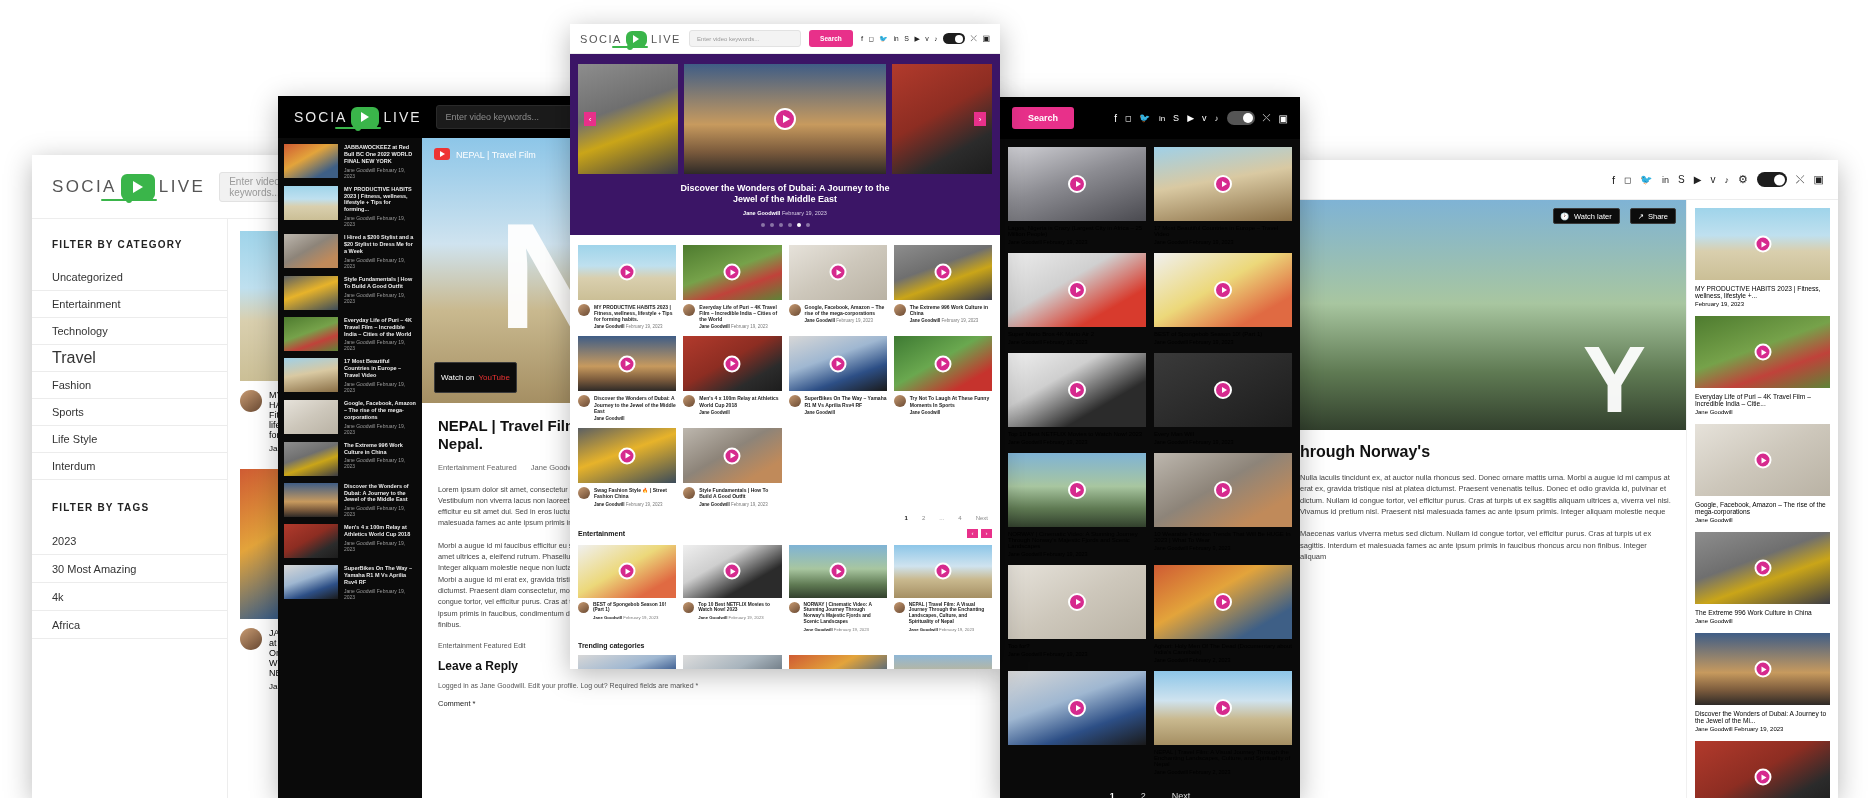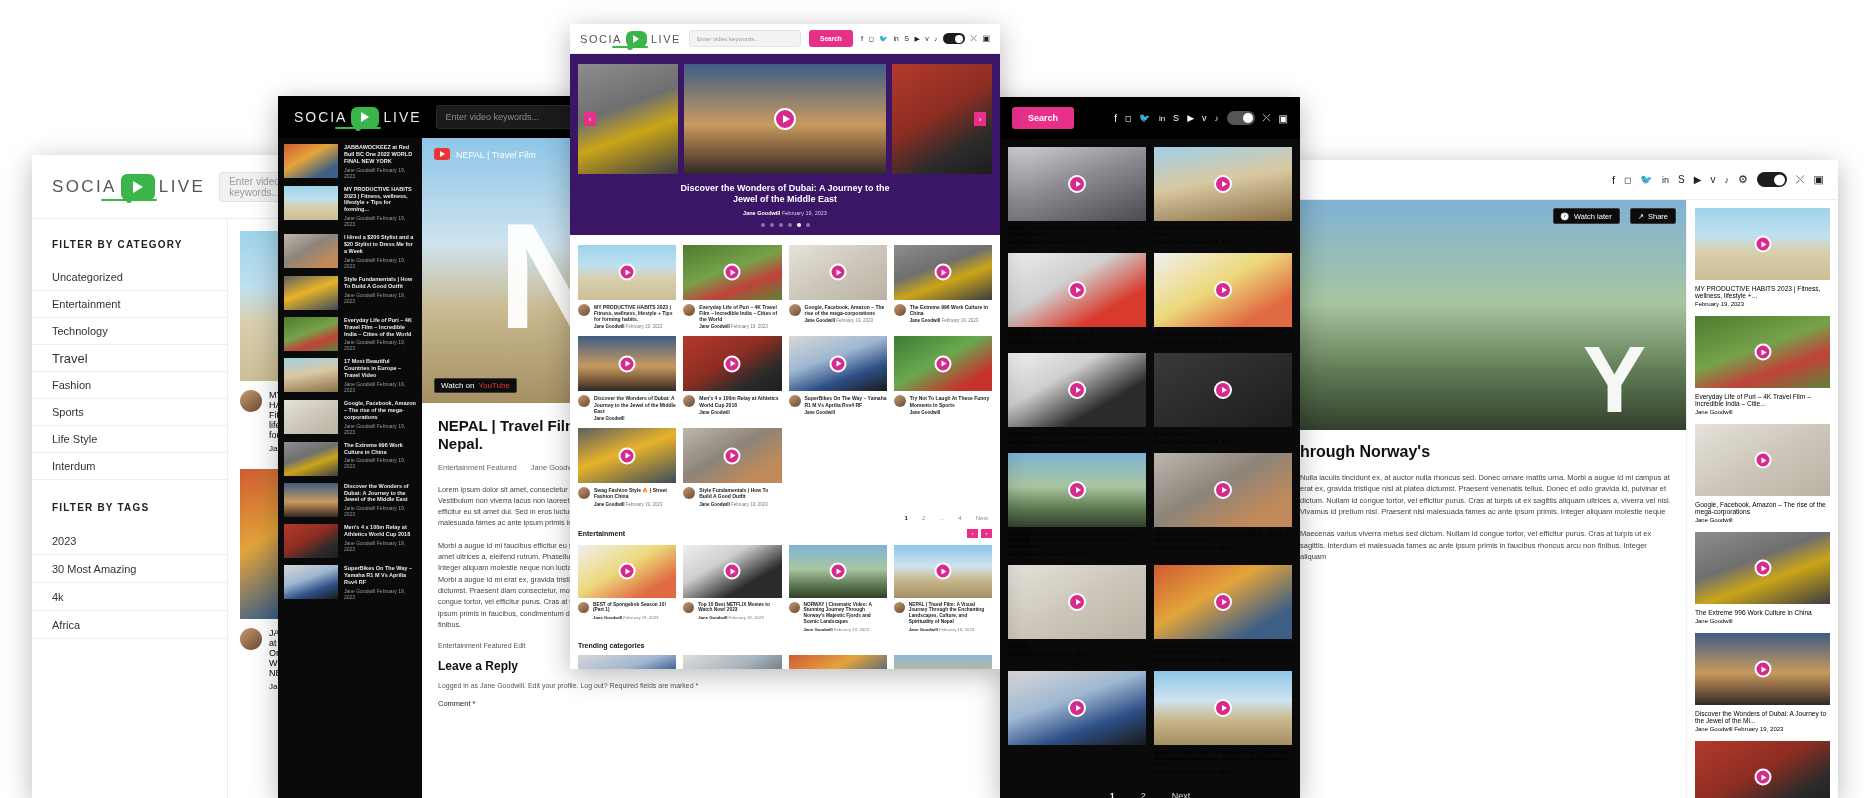--- a/index.html
+++ b/index.html
@@ -131,21 +131,21 @@
         <div>
           <div class="filter-i" style="height:27px; padding:0 20px; font-size:11px;">
               <span>Uncategorized</span>
             </div>
           <div class="filter-i" style="height:27px; padding:0 20px; font-size:11px;">
               <span>Entertainment</span>
             </div>
           <div class="filter-i" style="height:27px; padding:0 20px; font-size:11px;">
               <span>Technology</span>
             </div>
-          <div class="filter-i" style="height:27px; padding:0 20px; font-size:13px;">
+          <div class="filter-i" style="height:27px; padding:0 20px; font-size:16px;">
               <span>Travel</span>
             </div>
           <div class="filter-i" style="height:27px; padding:0 20px; font-size:11px;">
               <span>Fashion</span>
             </div>
           <div class="filter-i" style="height:27px; padding:0 20px; font-size:11px;">
               <span>Sports</span>
             </div>
           <div class="filter-i" style="height:27px; padding:0 20px; font-size:11px;">
               <span>Life Style</span>
@@ -301,21 +301,21 @@
       <div style="flex:1; background:#fff;">
         <div class="th g-nepal" style="height:265px; position:relative;">
           <div style="position:absolute; left:12px; top:10px; display:flex; align-items:flex-end; gap:6px; color:#fff; font-size:9px;">
             <span style="width:16px;height:12px;background:#e33;border-radius:3px;display:inline-flex;align-items:center;justify-content:center;">
               <span style="width:0;height:0;border-style:solid;border-width:3px 0 3px 5px;border-color:transparent;border-left-color:#fff;"></span>
             </span>
             <span>NEPAL | Travel Film</span>
           </div>
           <div class="big-letter" style="left:76px; top:52px; font-size:150px;">N</div>
           <div class="yt-bar" style="position:absolute; left:12px; bottom:10px;">
-            <span class="yt-btn" style="height:15px;padding:0 6px;font-size:8px;gap:4px;">
+            <span class="yt-btn" style="height:31px;padding:0 6px;font-size:8px;gap:4px;">
               <span>Watch on</span>
               <span style="color:#e33;">YouTube</span>
             </span>
           </div>
         </div>
 
         <div style="padding:14px 16px;">
           <div class="h-title" style="font-size:15px; margin-bottom:9px;">NEPAL | Travel Film: A Visual Journey into the Beauty and Spirituality of Nepal.</div>
           <div style="display:flex; gap:14px; color:#666; font-size:7.5px; margin-bottom:12px;">
             <span>Entertainment Featured</span>

